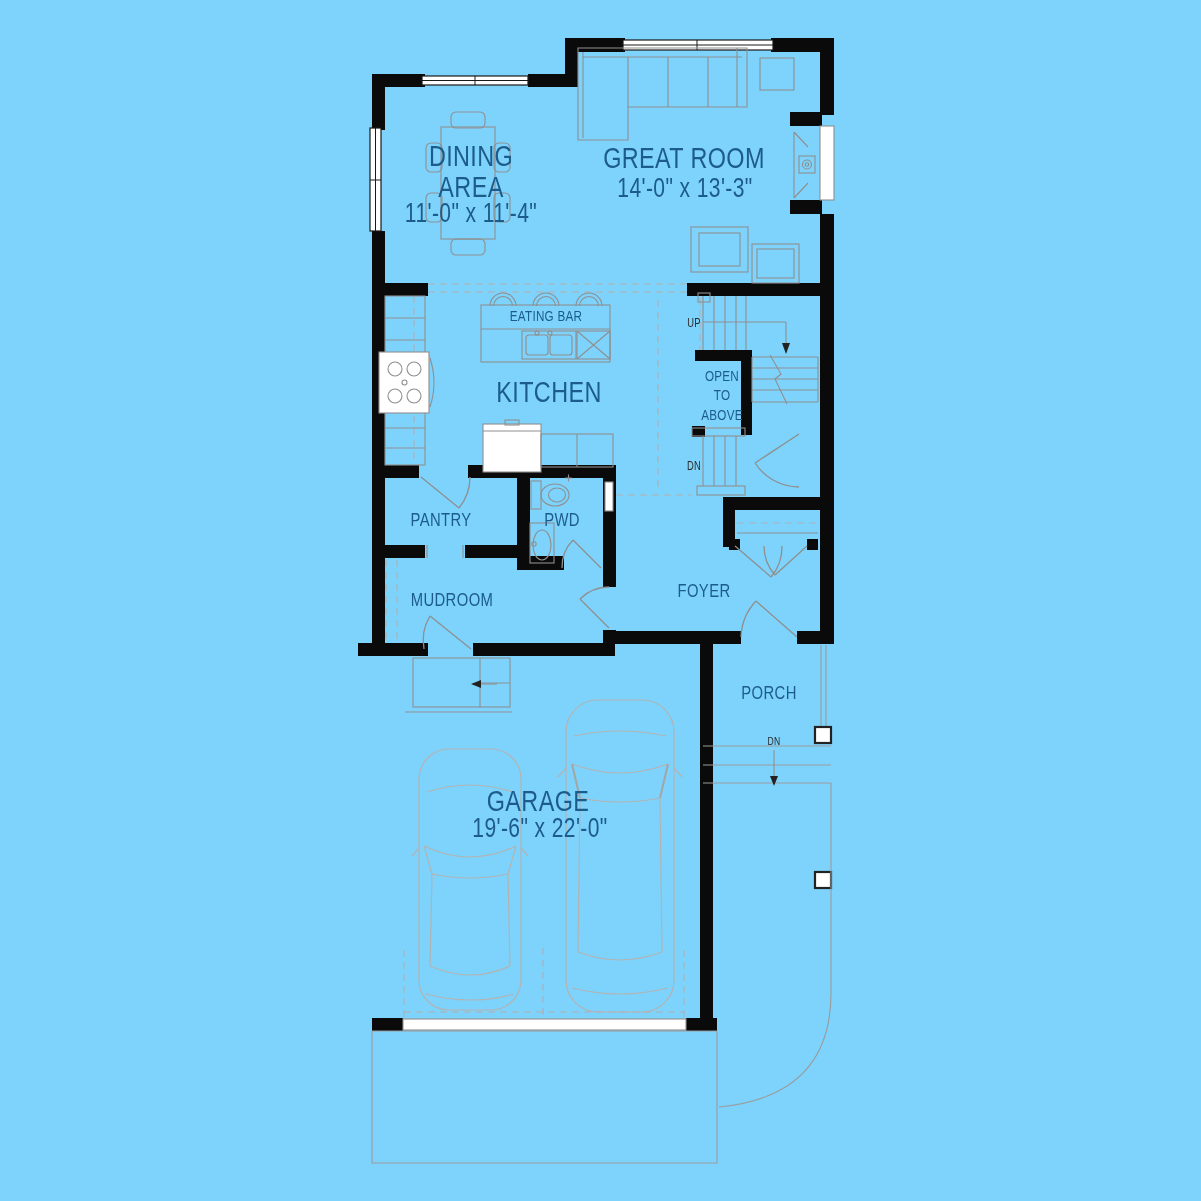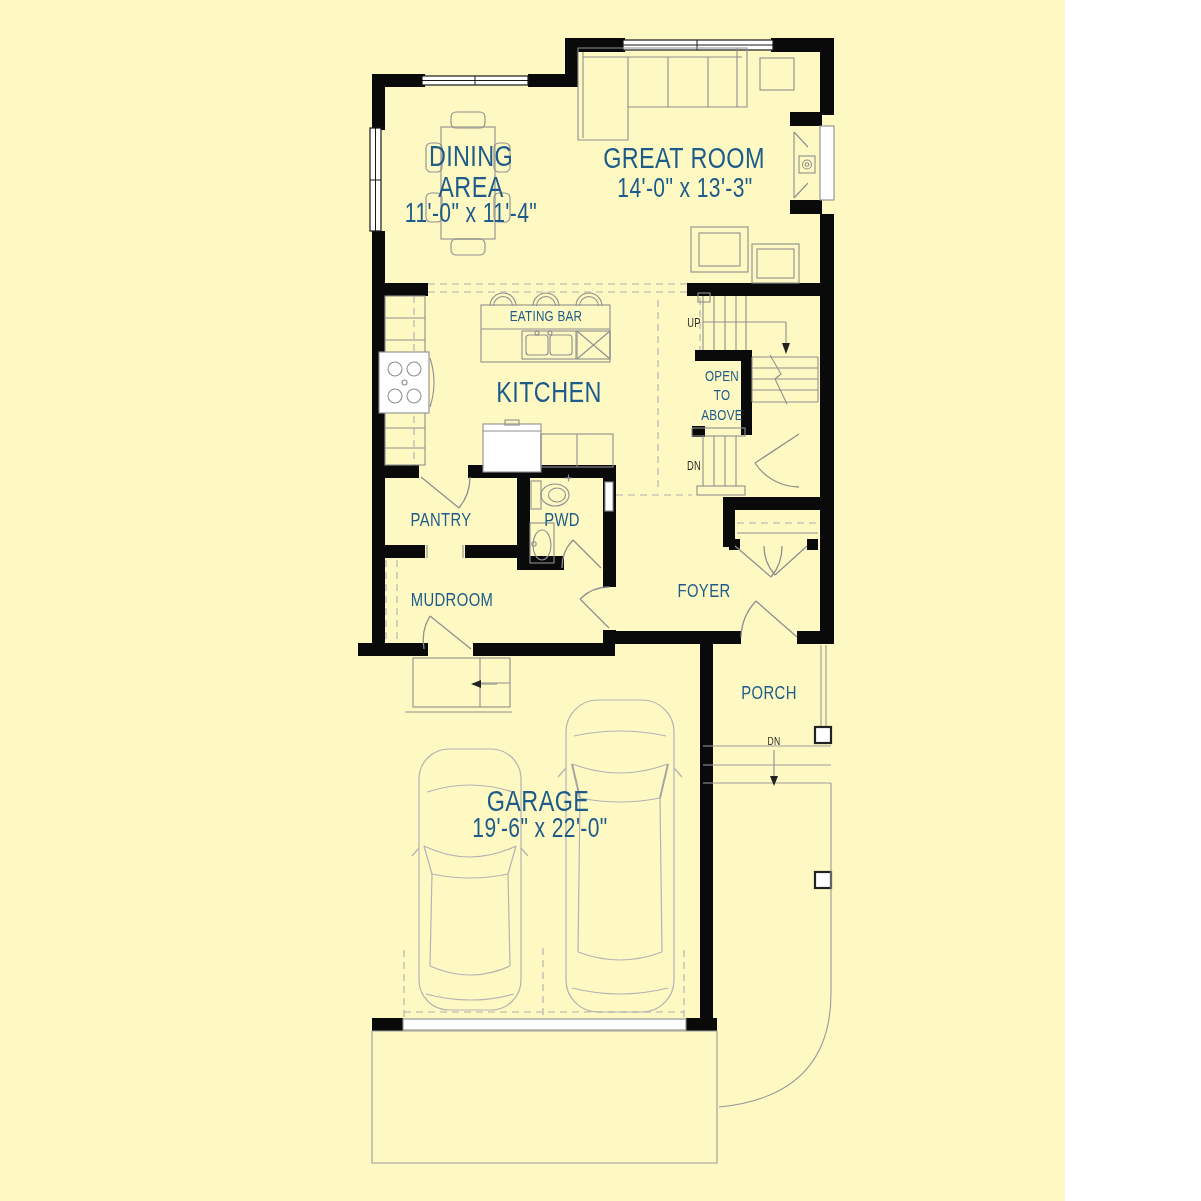--- a/index.html
+++ b/index.html
@@ -1,16 +1,16 @@
 <!DOCTYPE html>
 <html><head>
 <meta charset="utf-8">
 <style>
   html,body{margin:0;padding:0;background:#ffffff;}
-  #canvas{position:relative;width:1065px;height:1201px;background:#fef9c3;overflow:hidden;
+  #canvas{position:relative;width:1201px;height:1201px;background:#7dd3fc;overflow:hidden;
           font-family:"Liberation Sans", sans-serif;}
   #plan-svg{position:absolute;left:0;top:0;}
   .lbl{position:absolute;transform:translate(-50%,-50%) scaleX(0.78);color:#1d5c8a;
        white-space:nowrap;letter-spacing:.5px;line-height:1;}
   .f30{font-size:30px;}
   .f27{font-size:27px;}
   .f19{font-size:19px;}
   .f15{font-size:15px;letter-spacing:.3px;}
   .ann{color:#2b2b2b;font-size:12px;letter-spacing:.3px;}
   .a11{font-size:11px;}

